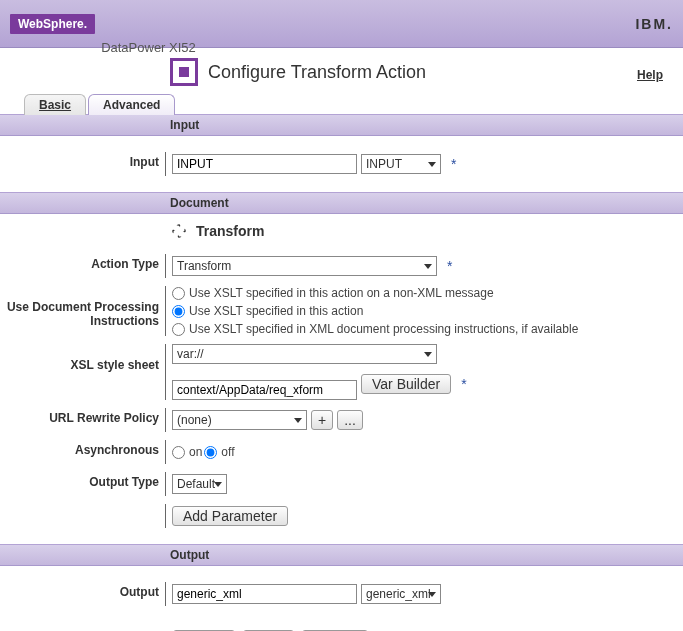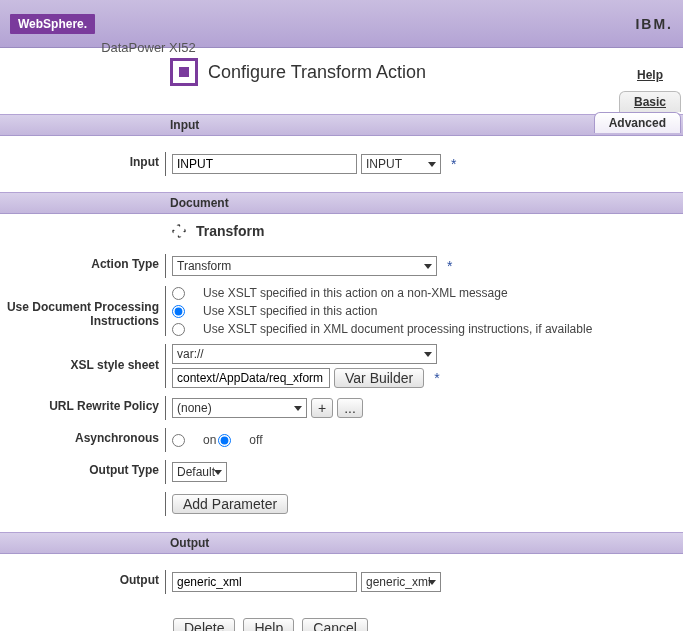--- a/index.html
+++ b/index.html
@@ -40,21 +40,21 @@
   }
   .title-icon {
     width: 28px; height: 28px;
     border: 3px solid #7a3b9c;
     display: flex; align-items: center; justify-content: center;
     margin-right: 10px;
   }
   .title-icon-inner { width: 10px; height: 10px; background: #7a3b9c; }
   .page-title { font-size: 18px; color: #333; }
   .help-link { position: absolute; right: 20px; bottom: 8px; color: #333; font-weight: bold; text-decoration: underline; font-size: 12px; cursor: pointer; }
-  .tabs { display: flex; align-items: flex-end; padding-left: 24px; height: 24px; flex-direction: column; }
+  .tabs { display: flex; align-items: flex-end; padding-left: 24px; height: 24px; }
   .tab {
     padding: 3px 14px;
     font-size: 12px;
     border: 1px solid #bbb;
     border-bottom: none;
     background: linear-gradient(to bottom, #f5f5f5, #e6e6e6);
     border-radius: 6px 6px 0 0;
     margin-right: 2px;
     cursor: pointer;
     position: relative;
@@ -123,21 +123,21 @@
     padding: 2px 10px;
     font-size: 14px;
     cursor: pointer;
     height: 20px;
     display: inline-flex;
     align-items: center;
   }
   .btn-small { padding: 2px 6px; }
   .radio-col { display: flex; flex-direction: column; gap: 4px; }
   .radio-row-inline { display:flex; align-items:center; gap:2px;}
-  .radio-item { display: flex; align-items: center; gap: 18px; color: #444; font-size: 12px; }
+  .radio-item { display: flex; align-items: center; gap: 4px; color: #444; font-size: 12px; }
   input[type="radio"] { margin: 0; }
   .transform-heading { display: flex; align-items: center; gap: 8px; padding: 8px 0 6px 170px; }
   .transform-swirl {
     width: 18px; height: 18px; position: relative;
   }
   .transform-swirl svg { width: 18px; height: 18px; }
   .transform-title { font-weight: bold; font-size: 14px; color: #333; }
   .footer-buttons { display: flex; gap: 8px; padding: 8px 0 20px 173px; }
   .stacked { display:flex; flex-direction: column; gap:4px;}
   .row-body-inner {display:flex; align-items:center; gap:4px;}
@@ -222,21 +222,21 @@
       </div>
     </div>
   </div>
 
   <div class="row">
     <div class="row-label" style="padding-top:14px">XSL style sheet</div>
     <div class="row-body">
       <div class="stacked">
         <span class="select" style="width:265px">var://</span>
         <div class="row-body-inner">
-          <input type="text" style="width: 158px;" value="context/AppData/req_xform">
+          <input type="text" style="width: 185px; margin-top: 12px;" value="context/AppData/req_xform">
           <span class="btn">Var Builder</span>
           <span class="req">*</span>
         </div>
       </div>
     </div>
   </div>
 
   <div class="row">
     <div class="row-label">URL Rewrite Policy</div>
     <div class="row-body">

